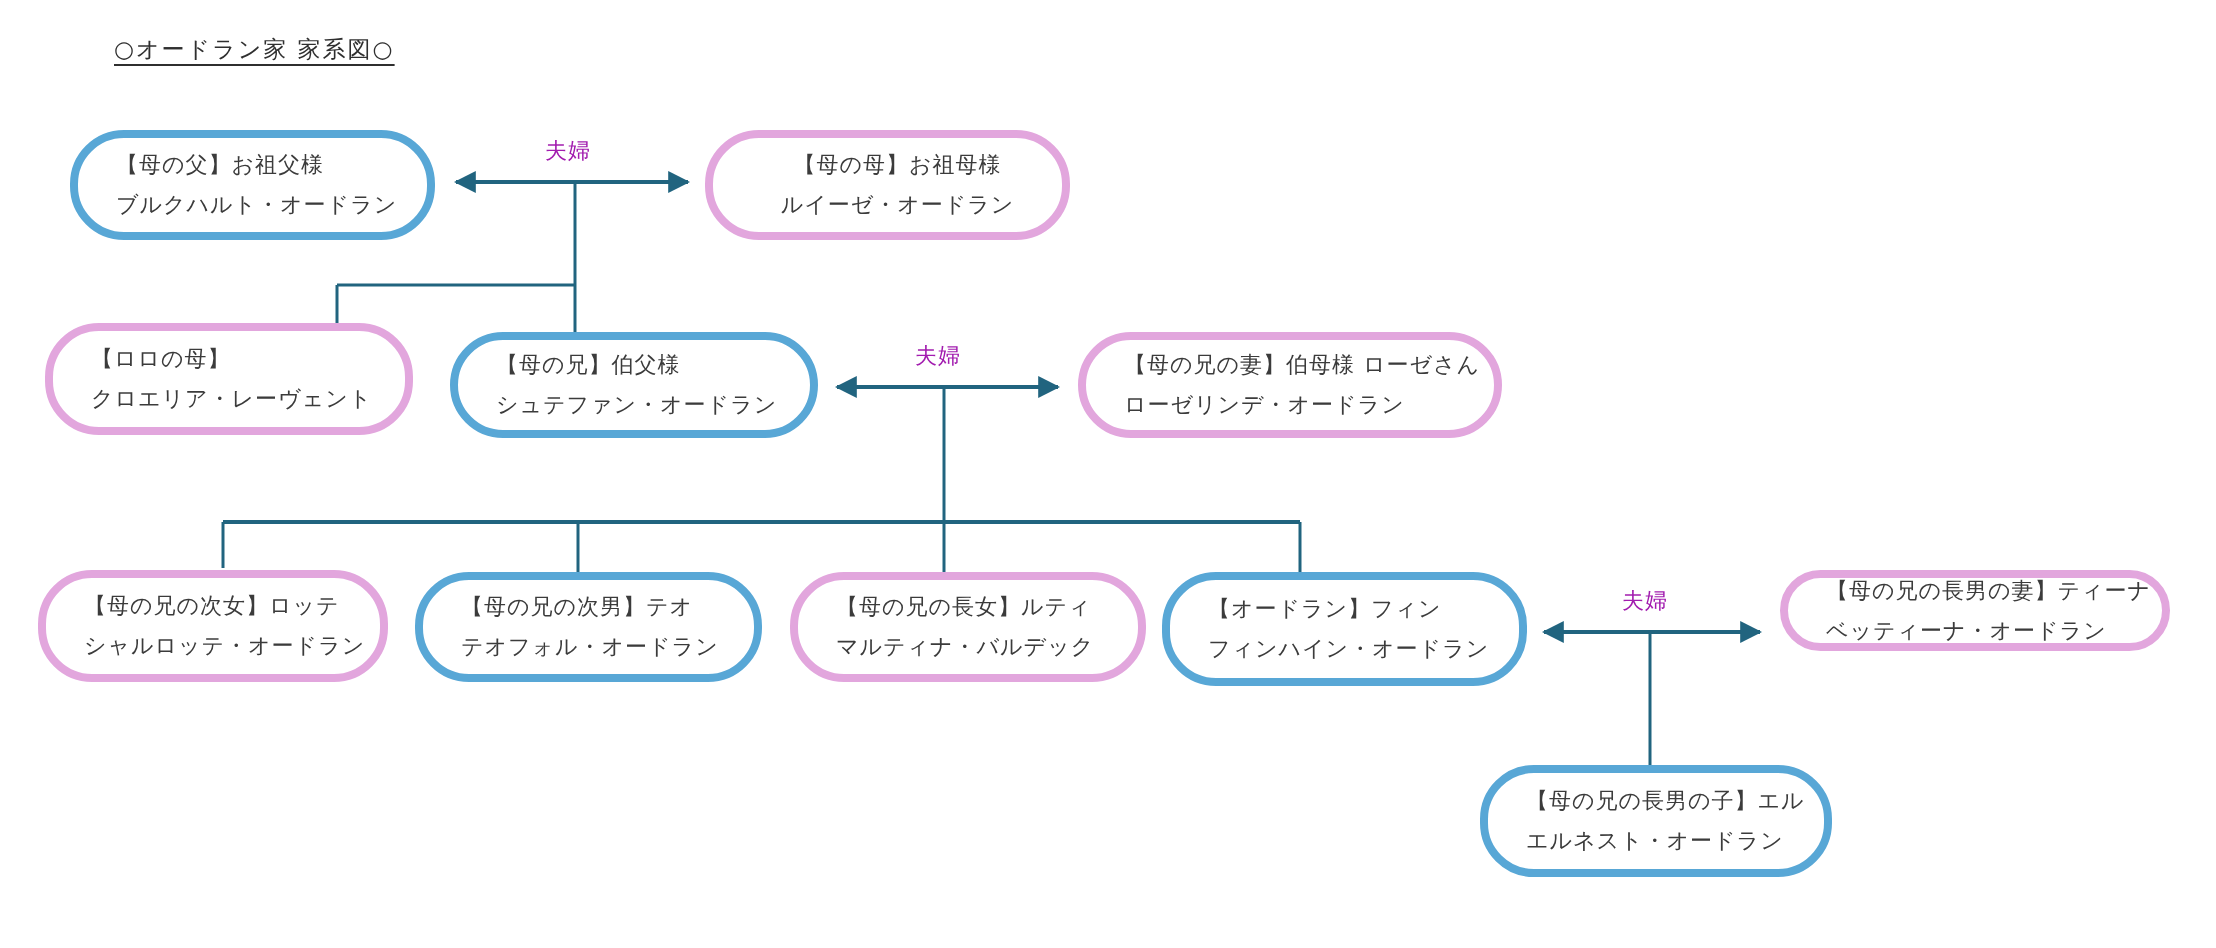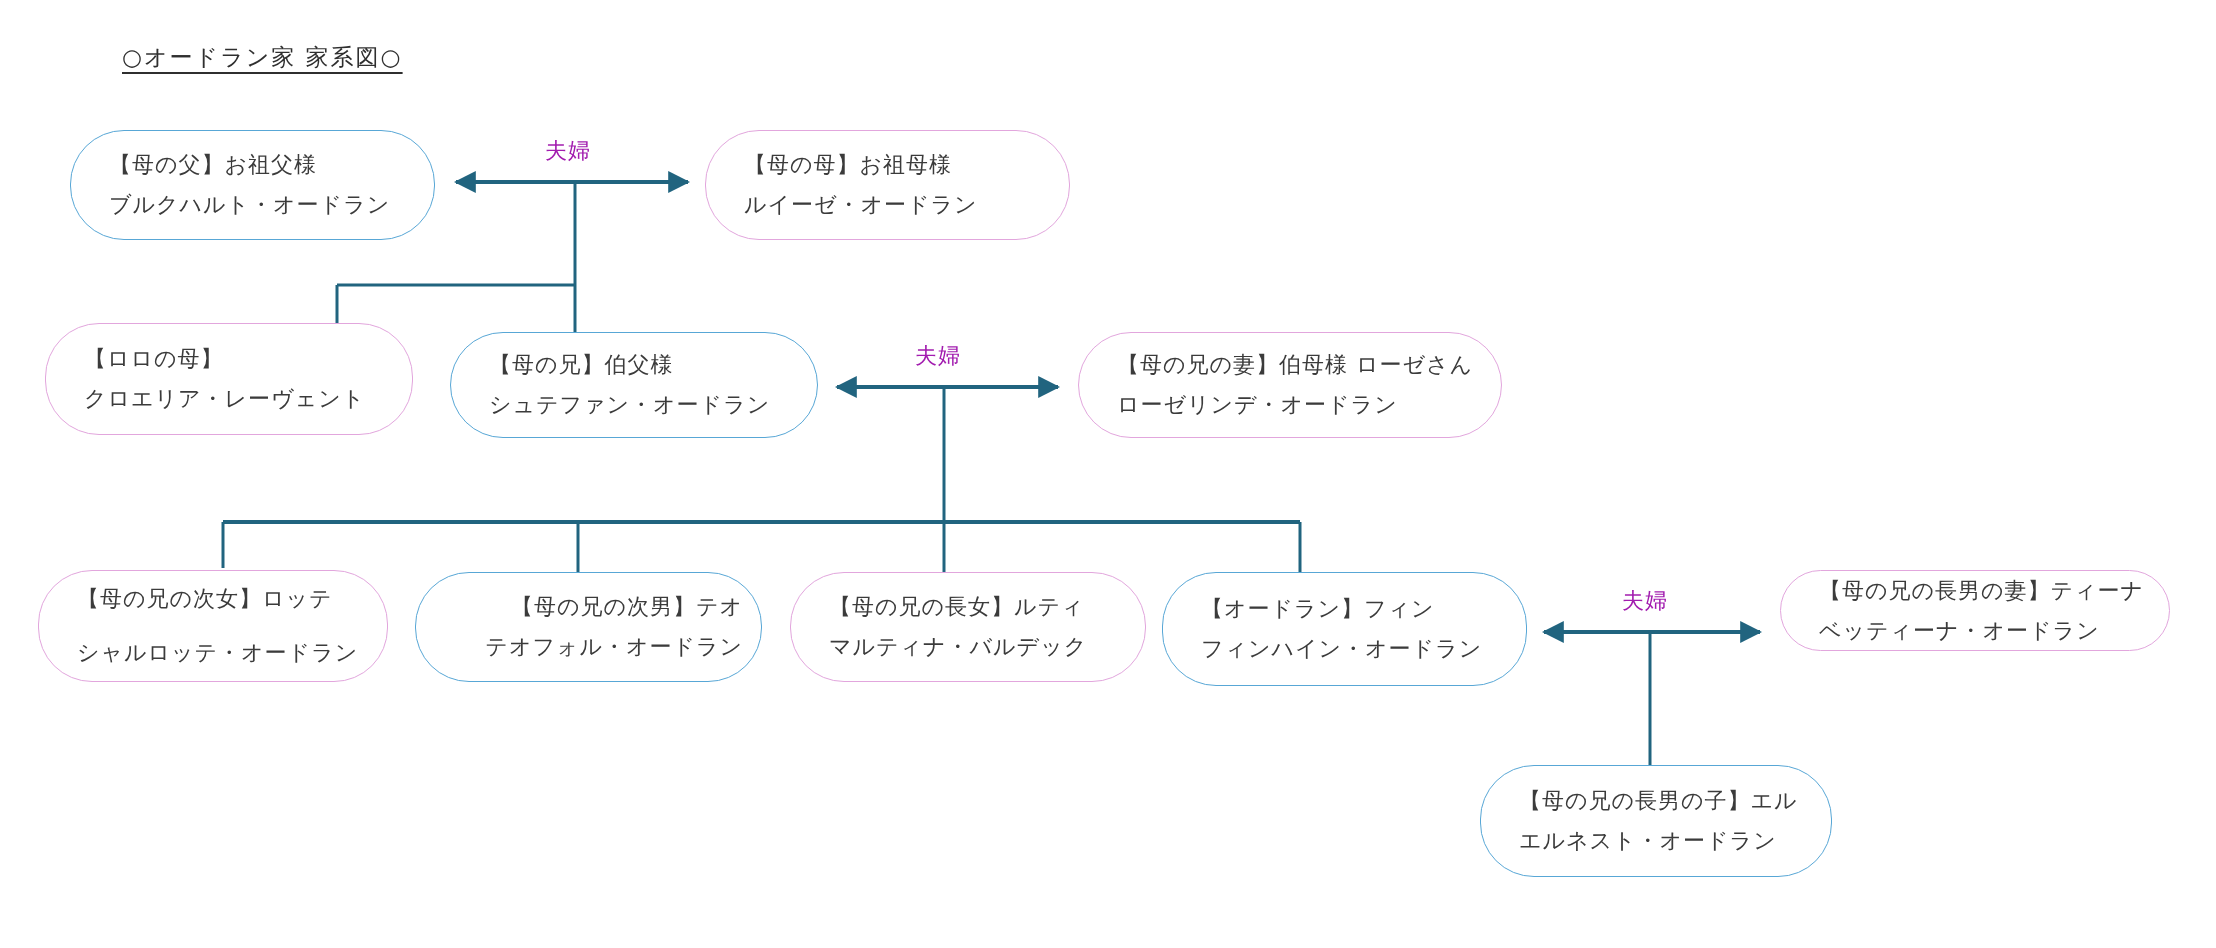--- a/index.html
+++ b/index.html
@@ -1,23 +1,23 @@
 <!DOCTYPE html>
 <html><head>
 <meta charset="utf-8">
 <style>
   html,body{margin:0;padding:0;background:#ffffff;}
   body{width:2216px;height:948px;position:relative;overflow:hidden;
        font-family:"DejaVu Sans","Liberation Sans",sans-serif;color:#3b3b3b;}
   #canvas{position:absolute;left:0;top:0;width:2216px;height:948px;}
   #connectors{position:absolute;left:0;top:0;}
-  #title{position:absolute;left:110px;top:30px;margin:12px;font-size:23px;font-weight:400;
+  #title{position:absolute;left:110px;top:30px;margin:4px;font-size:23px;font-weight:400;
          letter-spacing:2px;text-decoration:underline;text-underline-offset:7px;
          text-decoration-thickness:1.5px;color:#2f2f2f;white-space:nowrap;}
-  .node{position:absolute;background:#fff;border:1px solid #4c1d95;border-radius:54px;
+  .node{position:absolute;background:#fff;border:8px solid #4c1d95;border-radius:54px;
         box-sizing:border-box;display:flex;flex-direction:column;justify-content:center;
         padding:8px 18px 8px 38px;font-size:22px;line-height:40px;letter-spacing:1px;
         white-space:nowrap;}
   .node.male{border-color:var(--male);}
   .node.female{border-color:var(--female);}
   .node-label,.node-name{color:#3b3b3b;}
   .couple-label{position:absolute;transform:translateX(-50%);font-size:22px;
         letter-spacing:1px;color:#a21caf;white-space:nowrap;}
 </style>
 </head>
@@ -47,41 +47,41 @@
   </svg>
   <h1 id="title">○オードラン家 家系図○</h1>
   <div id="node-layer">
       <div class="couple-label" style="left: 568px; top: 136px;">夫婦</div>
       <div class="couple-label" style="left: 938px; top: 341px;">夫婦</div>
       <div class="couple-label" style="left: 1645px; top: 586px;">夫婦</div>
       <div class="node male" style="left: 70px; top: 130px; width: 365px; height: 110px;">
         <div class="node-label">【母の父】お祖父様</div>
         <div class="node-name">ブルクハルト・オードラン</div>
       </div>
-      <div class="node female" style="left: 705px; top: 130px; width: 365px; height: 110px;">
+      <div class="node female" style="left: 705px; top: 130px; width: 365px; height: 110px; align-items: center;">
         <div class="node-label">【母の母】お祖母様</div>
         <div class="node-name">ルイーゼ・オードラン</div>
       </div>
       <div class="node female" style="left: 45px; top: 323px; width: 368px; height: 112px;">
         <div class="node-label">【ロロの母】</div>
         <div class="node-name">クロエリア・レーヴェント</div>
       </div>
       <div class="node male" style="left: 450px; top: 332px; width: 368px; height: 106px;">
         <div class="node-label">【母の兄】伯父様</div>
         <div class="node-name">シュテファン・オードラン</div>
       </div>
       <div class="node female" style="left: 1078px; top: 332px; width: 424px; height: 106px;">
         <div class="node-label">【母の兄の妻】伯母様 ローゼさん</div>
         <div class="node-name">ローゼリンデ・オードラン</div>
       </div>
       <div class="node female" style="left: 38px; top: 570px; width: 350px; height: 112px; justify-content: space-between;">
         <div class="node-label">【母の兄の次女】ロッテ</div>
         <div class="node-name">シャルロッテ・オードラン</div>
       </div>
-      <div class="node male" style="left: 415px; top: 572px; width: 347px; height: 110px; align-items: flex-end;">
+      <div class="node male" style="left: 415px; top: 572px; width: 347px; height: 110px;">
         <div class="node-label">【母の兄の次男】テオ</div>
         <div class="node-name">テオフォル・オードラン</div>
       </div>
       <div class="node female" style="left: 790px; top: 572px; width: 356px; height: 110px;">
         <div class="node-label">【母の兄の長女】ルティ</div>
         <div class="node-name">マルティナ・バルデック</div>
       </div>
       <div class="node male" style="left: 1162px; top: 572px; width: 365px; height: 114px;">
         <div class="node-label">【オードラン】フィン</div>
         <div class="node-name">フィンハイン・オードラン</div>

